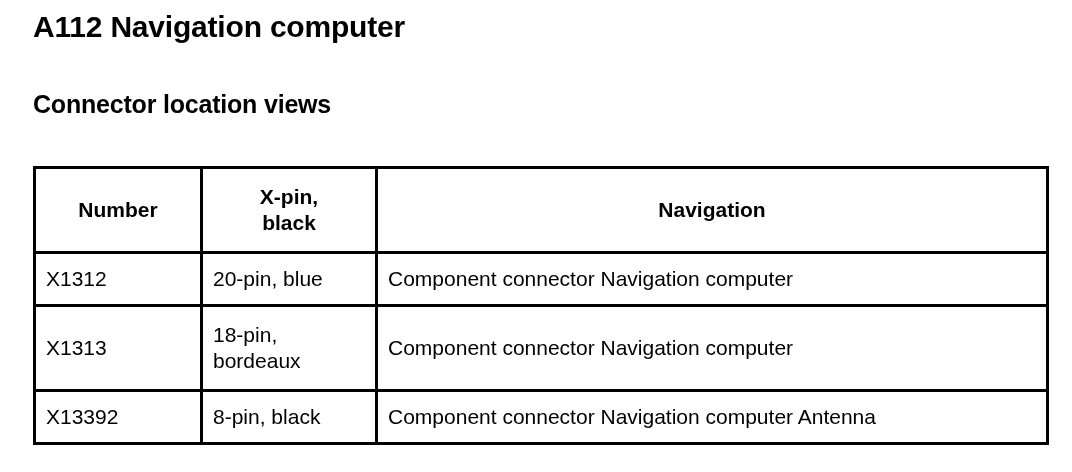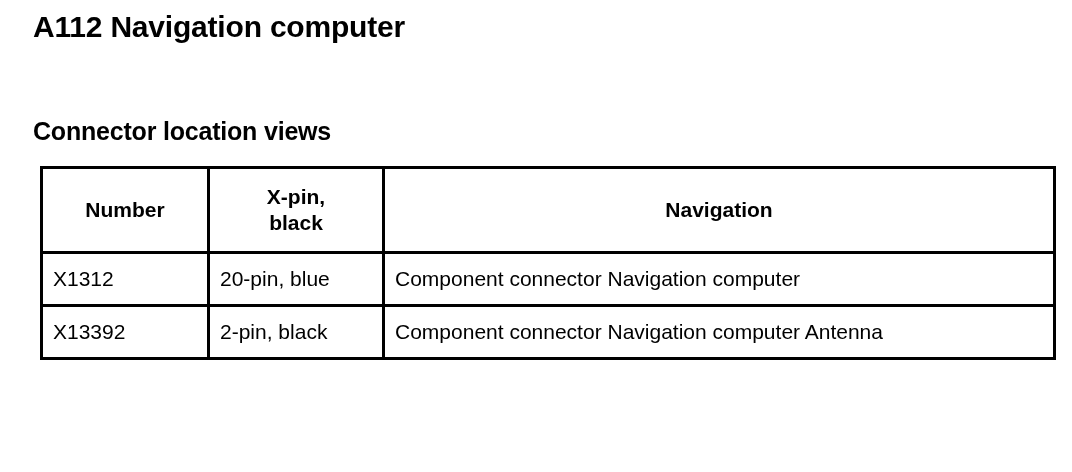--- a/index.html
+++ b/index.html
@@ -35,26 +35,25 @@
 
   .section-title {
     position: absolute;
     left: 33px;
     top: 89px;
     font-size: 25px;
     font-weight: bold;
     line-height: 30px;
     letter-spacing: -0.2px;
     white-space: nowrap;
-    margin-top: 27px;
   }
 
   .conn-table {
     position: absolute;
-    left: 40px;
+    left: 33px;
     top: 166px;
     width: 1013px;
     border-collapse: collapse;
     table-layout: fixed;
     background: #fde047;
   }
 
   .conn-table td,
   .conn-table th {
     border: 3px solid #000000;
@@ -104,21 +103,26 @@
         </th>
         <th>Navigation</th>
       </tr>
     </thead>
     <tbody>
       <tr class="row-short">
         <td>X1312</td>
         <td>20-pin, blue</td>
         <td>Component connector Navigation computer</td>
       </tr>
+      <tr class="row-tall">
+        <td>X1313</td>
+        <td>18-pin, bordeaux</td>
+        <td>Component connector Navigation computer</td>
+      </tr>
       <tr class="row-short">
         <td>X13392</td>
-        <td>2-pin, black</td>
+        <td>8-pin, black</td>
         <td>Component connector Navigation computer Antenna</td>
       </tr>
     </tbody>
   </table>
 
 </div>
 
 </body></html>

